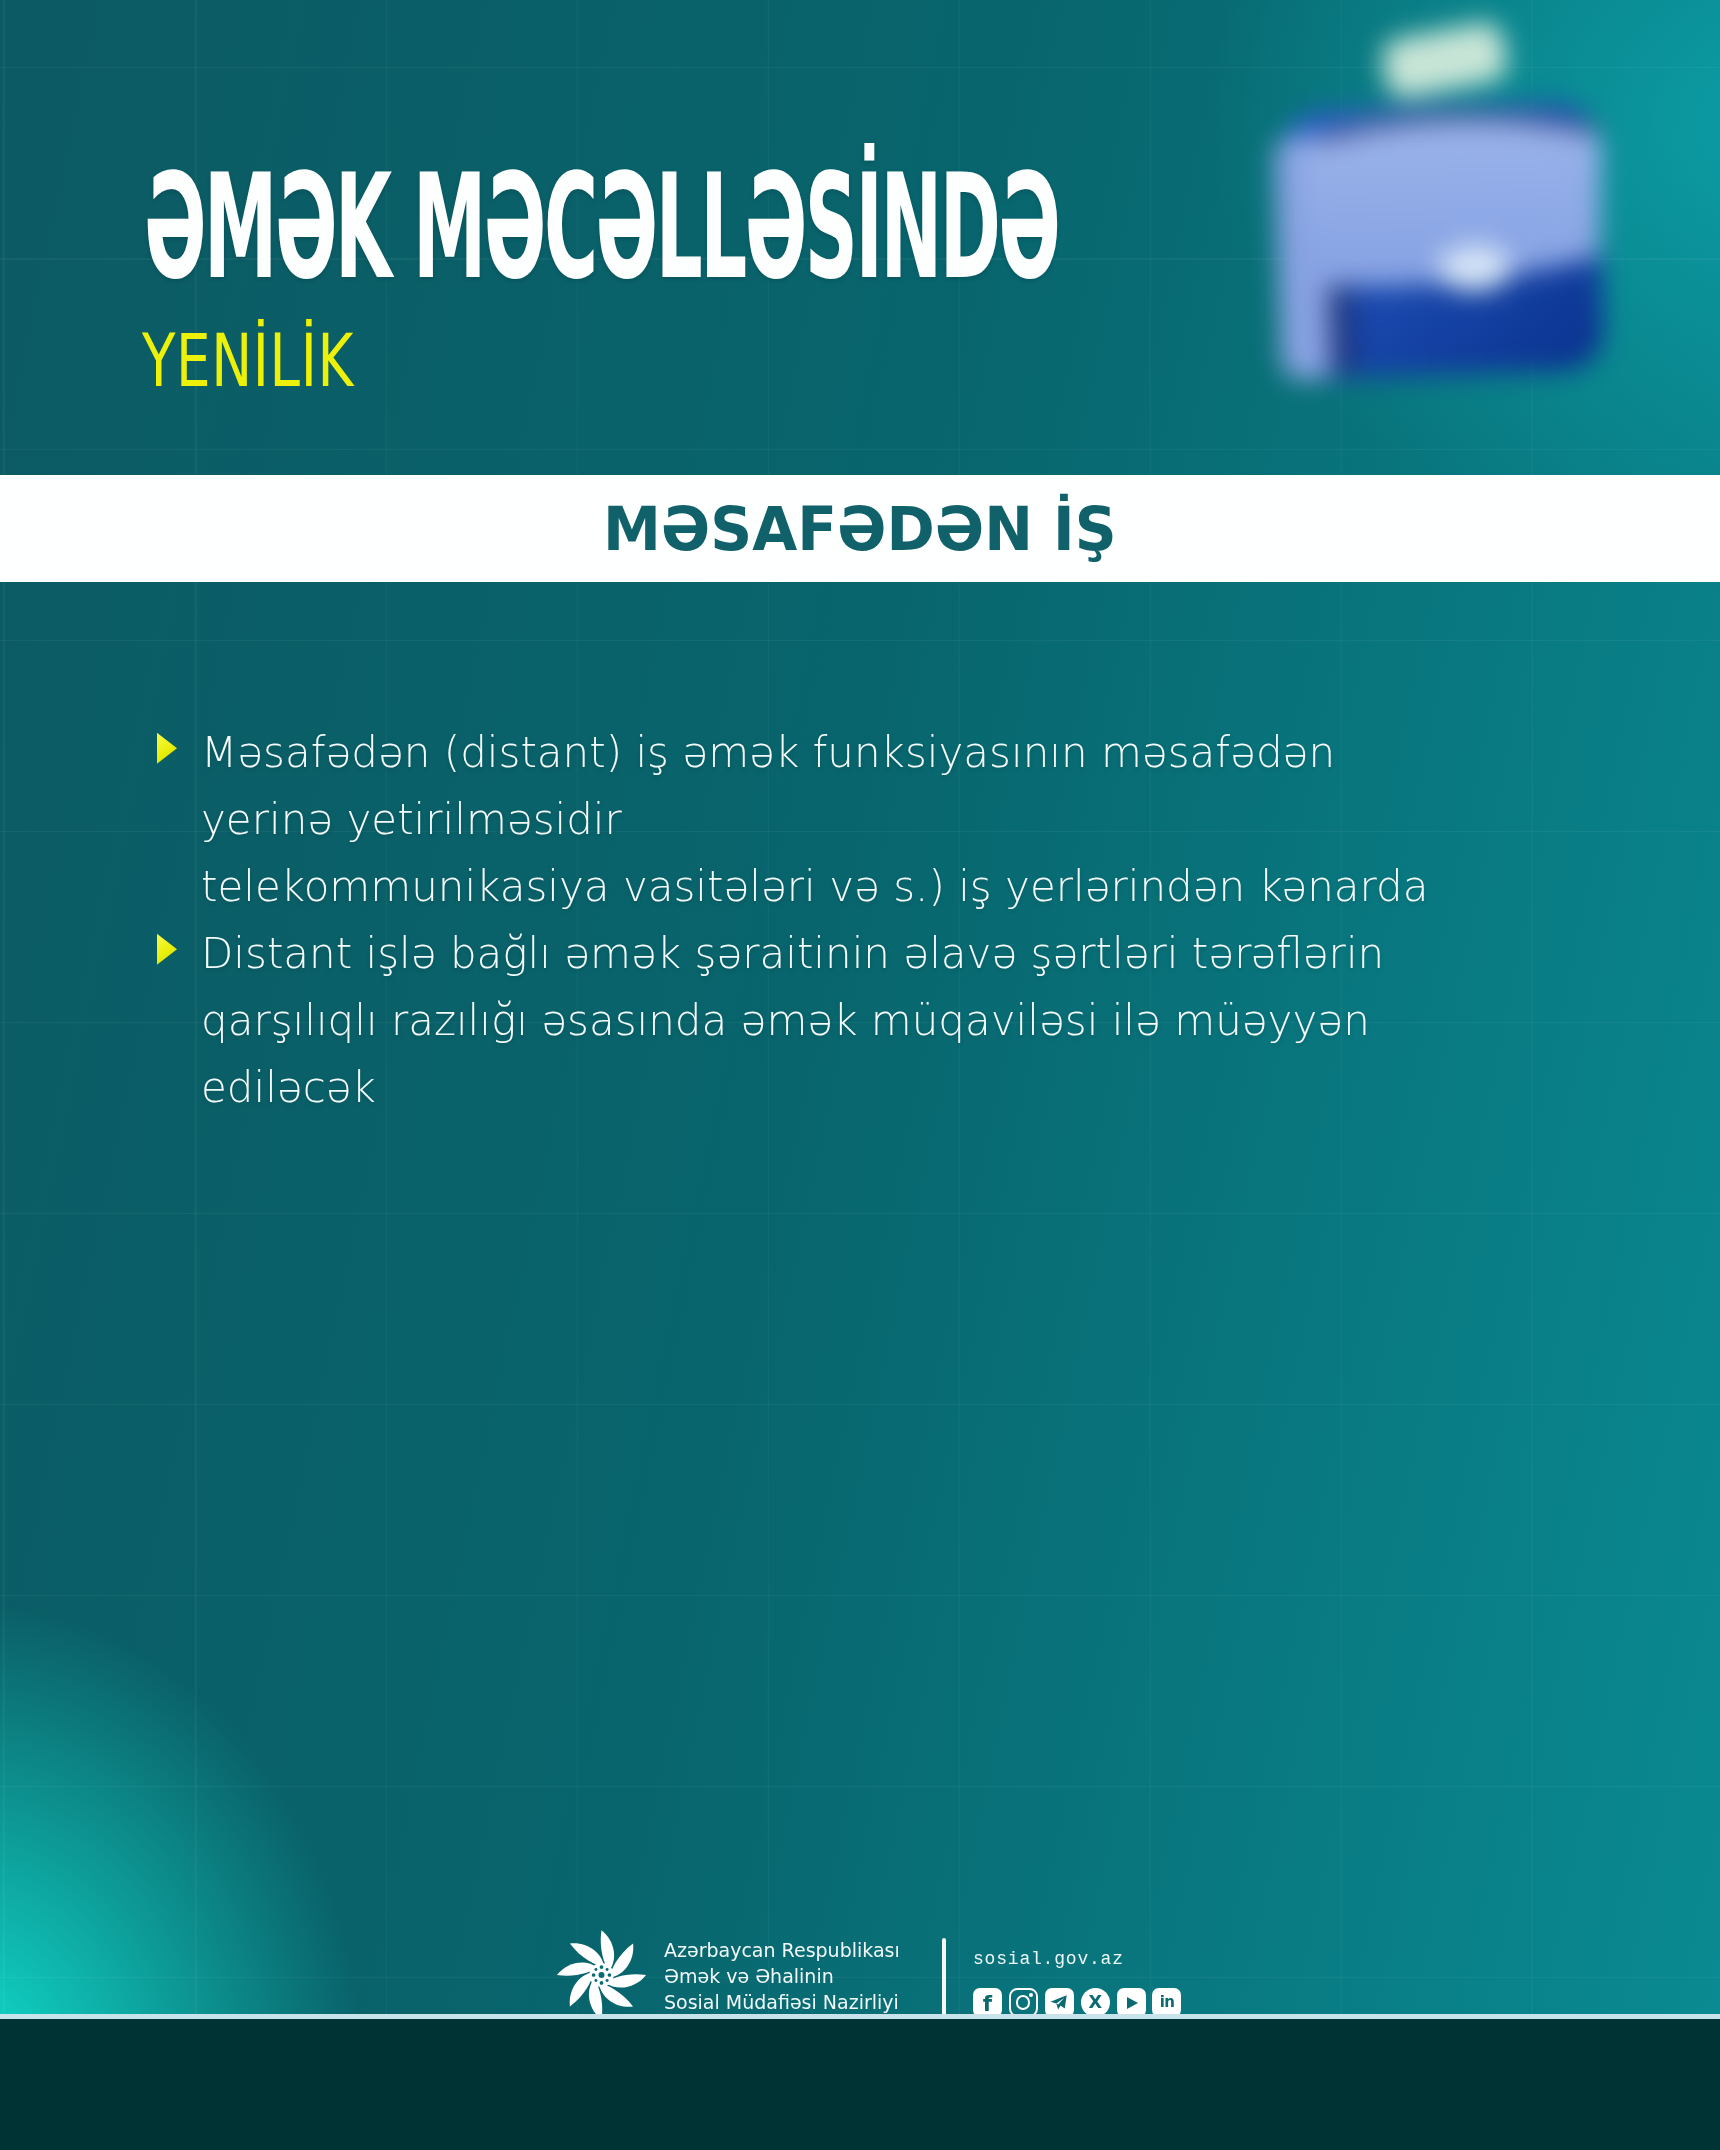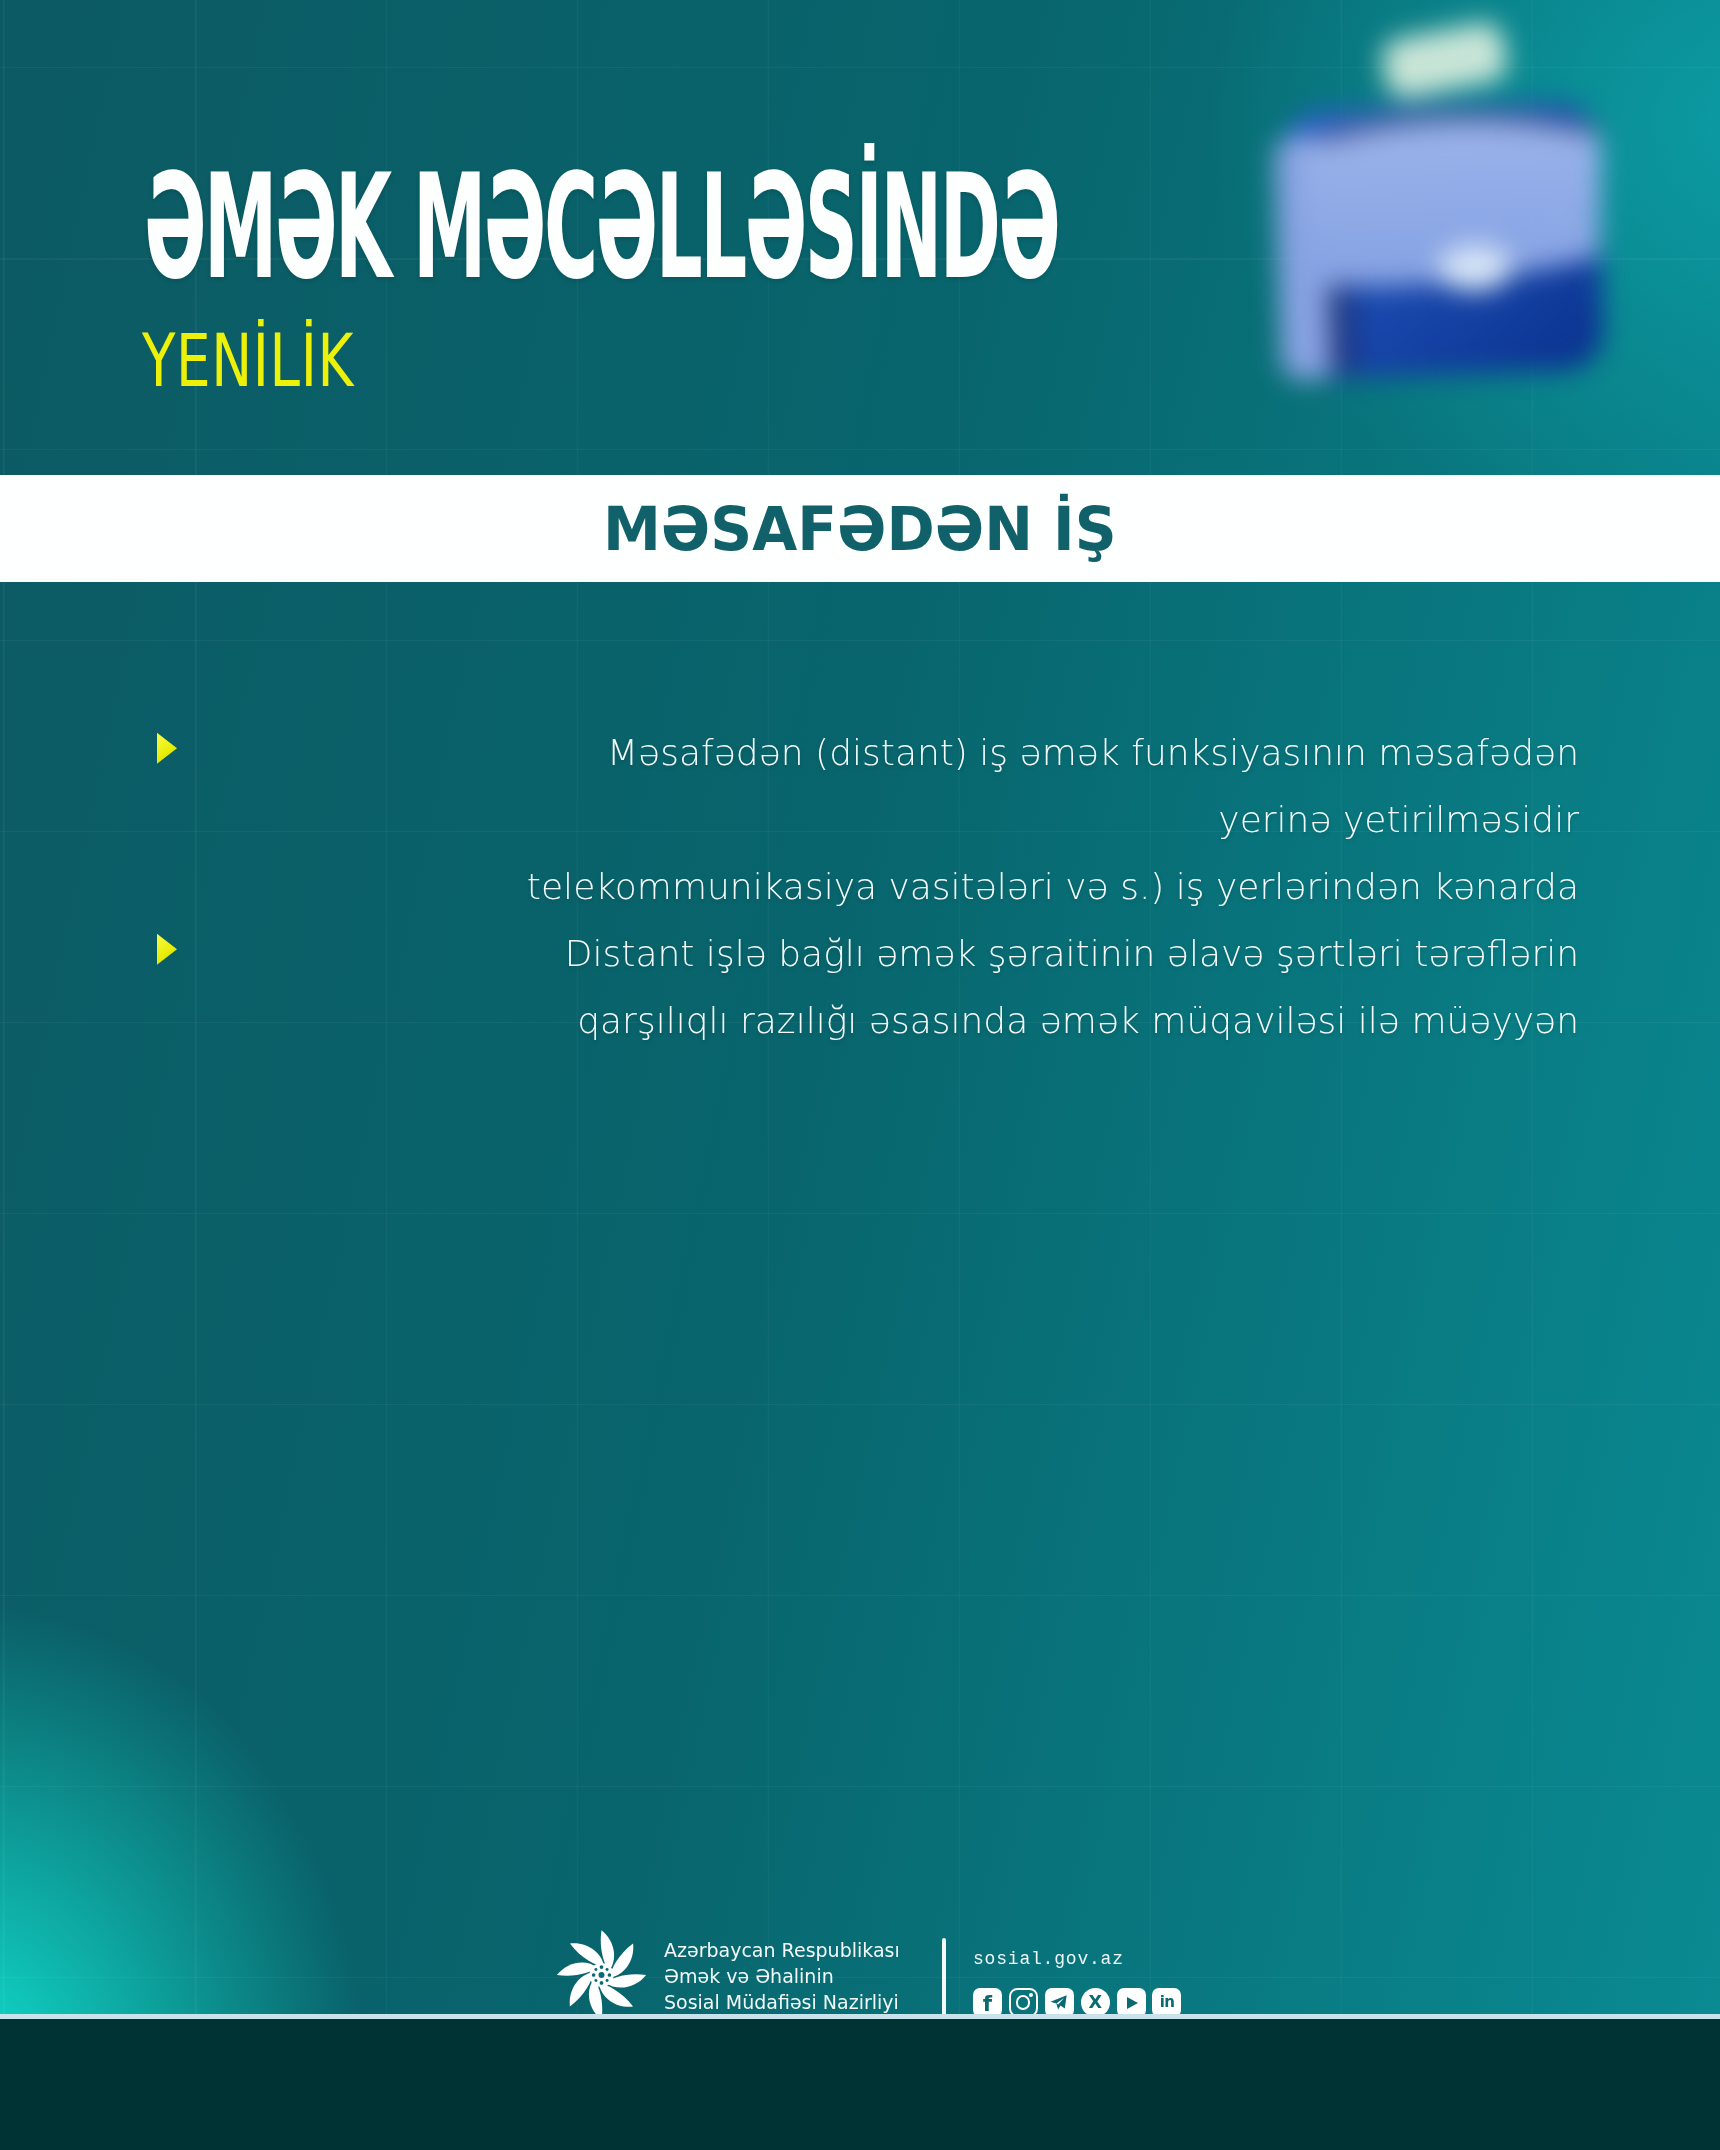--- a/index.html
+++ b/index.html
@@ -49,22 +49,22 @@
   
   .bullets{position:absolute;left:157px;top:719px;width:1422px;}
   .bullet{position:relative;padding-left:44px;}
   .bullet + .bullet{}
   .bullet-marker{
     position:absolute;left:0;top:13.8px;width:20px;height:31px;
     background:linear-gradient(140deg,#F8FB4A 0%,#E8EE09 55%,#CDD405 100%);
     clip-path:polygon(0 0,100% 50%,0 100%);
   }
   .bullet-line{
-    font-size:36px;line-height:67px;font-weight:300;color:#F4FBFB;
-    white-space:nowrap;text-shadow:0 1.5px 4.6px rgba(0,25,30,.18);text-align:right;
+    font-size:42px;line-height:67px;font-weight:300;color:#F4FBFB;
+    white-space:nowrap;text-shadow:0 1.5px 4.6px rgba(0,25,30,.18);
   }
   
   .logo{position:absolute;left:555px;top:1927px;width:93px;height:96px;}
   .ministry{
     position:absolute;left:664px;top:1937px;
     font-size:20px;line-height:26px;color:#F3F9F9;
     transform:scaleX(.95);transform-origin:left top;white-space:nowrap;
   }
   .divider{
     position:absolute;left:942px;top:1938px;width:3.8px;height:96px;
@@ -128,20 +128,21 @@
     <div class="bullet">
       <span class="bullet-marker"></span>
       <div class="bullet-line">Məsafədən (distant) iş əmək funksiyasının məsafədən</div>
       <div class="bullet-line">yerinə yetirilməsidir</div>
       <div class="bullet-line">telekommunikasiya vasitələri və s.) iş yerlərindən kənarda</div>
     </div>
     <div class="bullet">
       <span class="bullet-marker"></span>
       <div class="bullet-line">Distant işlə bağlı əmək şəraitinin əlavə şərtləri tərəflərin</div>
       <div class="bullet-line">qarşılıqlı razılığı əsasında əmək müqaviləsi ilə müəyyən</div>
+      <div class="bullet-line">ediləcək</div>
     </div>
   </div>
 
   <div class="logo">
     <svg width="93" height="96" viewBox="0 0 100 100" xmlns="http://www.w3.org/2000/svg">
       <defs>
         <path id="petal" d="M50 2 C 64 13, 68 33, 58 46 C 53 39, 47 22, 50 2 Z" fill="#FFFFFF"></path>
       </defs>
       <use href="#petal"></use>
       <use href="#petal" transform="rotate(45 50 50)"></use>

